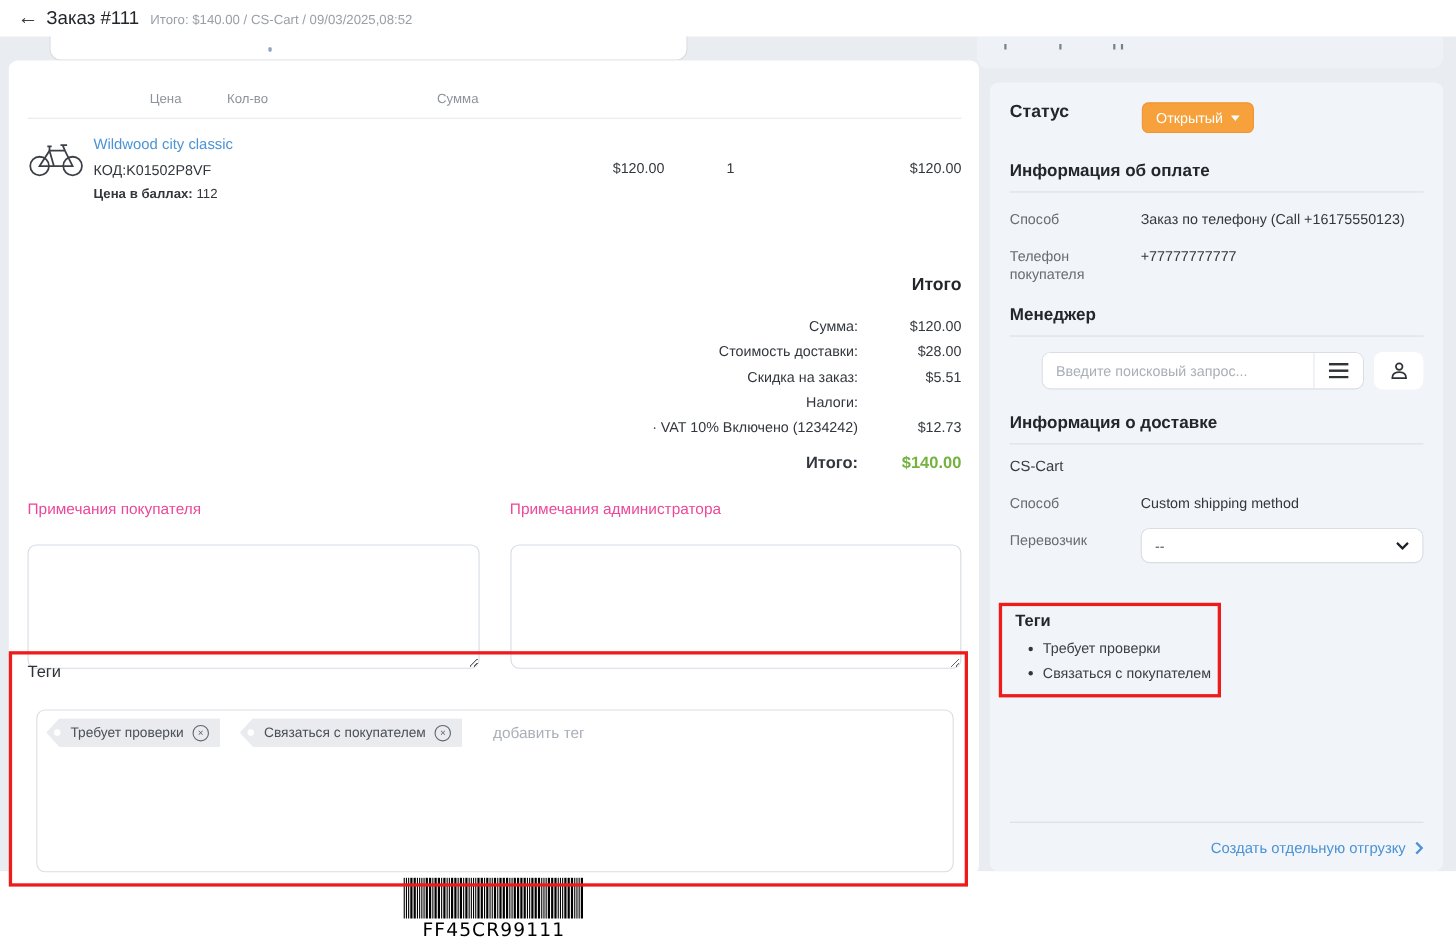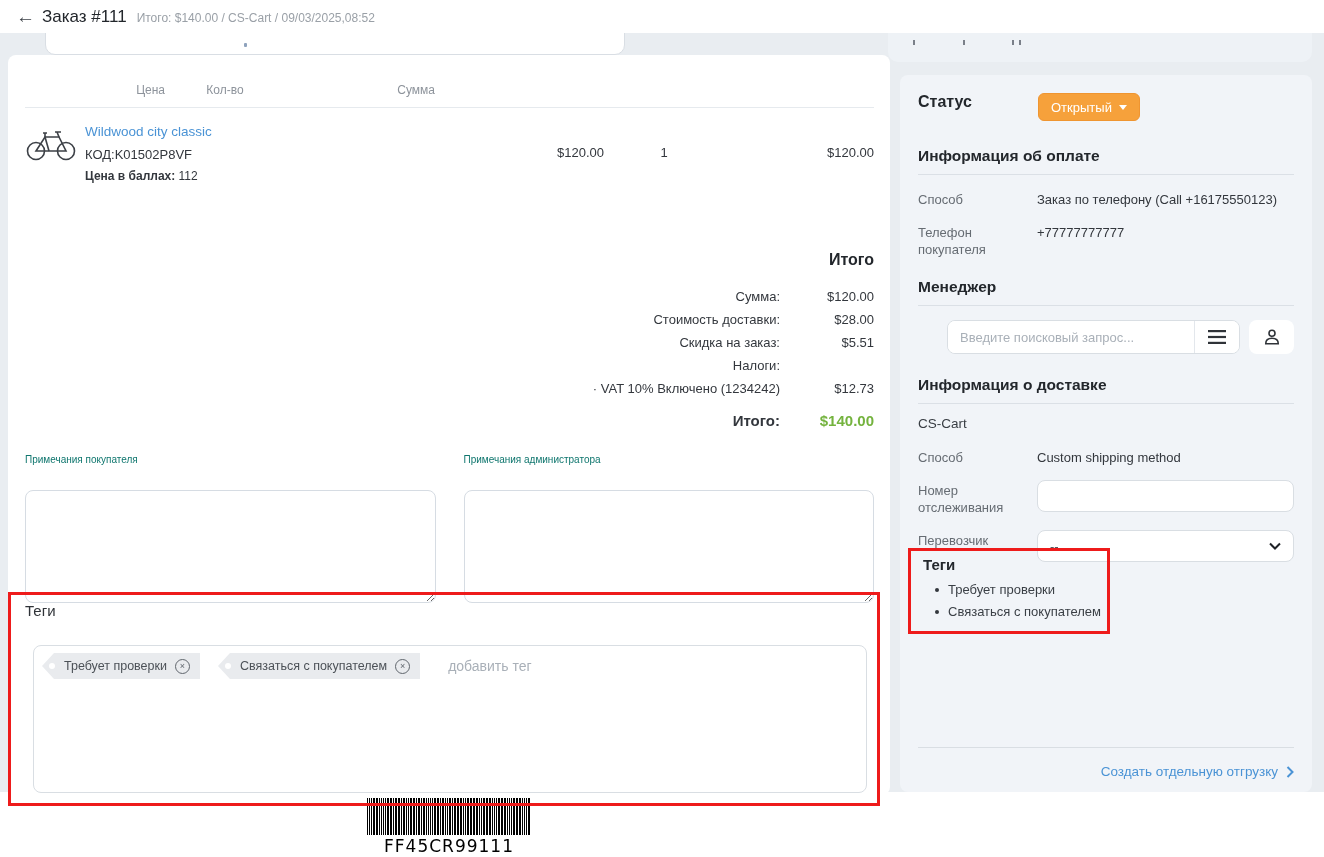--- a/index.html
+++ b/index.html
@@ -48,21 +48,21 @@
   .tot-row { display:grid; grid-template-columns:1fr 94px; align-items:center; height:23px; }
   .tot-label { text-align:right; font-size:13px; color:#33373d; }
   .tot-value { text-align:right; font-size:13px; color:#33373d; }
   .tot-grand { margin-top:9px; }
   .tot-grand .tot-label { font-size:15px; font-weight:bold; }
   .tot-grand .tot-value { font-size:15px; font-weight:bold; color:#74b33e; }
 
   
   .notes { display:flex; margin:22px 16px 0 17px; gap:28px; }
   .note-block { flex:1; }
-  .note-label { font-size:10px; color:#0f766e; margin-bottom:25px; }
+  .note-label { font-size:14px; color:#ec4899; margin-bottom:25px; }
   .note-area { width:100%; height:113px; border:1px solid #d6dce3; border-radius:8px; resize:both;
                font-family:"Liberation Sans", sans-serif; font-size:13px; padding:8px; color:#33373d; outline:none; }
 
   
   .anno-left { position:absolute; left:8px; top:592px; width:872px; height:214px;
                border:3px solid #ee1b1b; z-index:6; background:transparent; }
   .tags-heading { font-size:15px; font-weight:500; color:#2f3338; margin:7px 0 0 14px; }
   .tags-box { position:absolute; left:22px; top:50px; width:834px; height:148px; background:#fff;
               border:1px solid #d9dee3; border-radius:8px; padding:7px 8px; display:flex; align-items:flex-start; }
   .tag-chip { position:relative; height:26px; display:inline-flex; align-items:center;
@@ -285,24 +285,20 @@
       </button>
     </div>
 
     <div class="side-heading">Информация о доставке</div>
     <div class="vendor-name">CS-Cart</div>
     <div class="side-row">
       <div class="side-label">Способ</div>
       <div class="side-value">Custom shipping method</div>
     </div>
     <div class="side-row">
-      <div class="side-label">Номер отслеживания</div>
-      <input class="side-input" style="">
-    </div>
-    <div class="side-row">
       <div class="side-label">Перевозчик</div>
       <div class="side-select">
         <span>--</span>
         <svg width="12" height="8" viewBox="0 0 12 8" fill="none" stroke="#1e2226" stroke-width="2">
           <path d="M1 1.5 L6 6.5 L11 1.5"></path>
         </svg>
       </div>
     </div>
 
     <div class="ship-footer">

